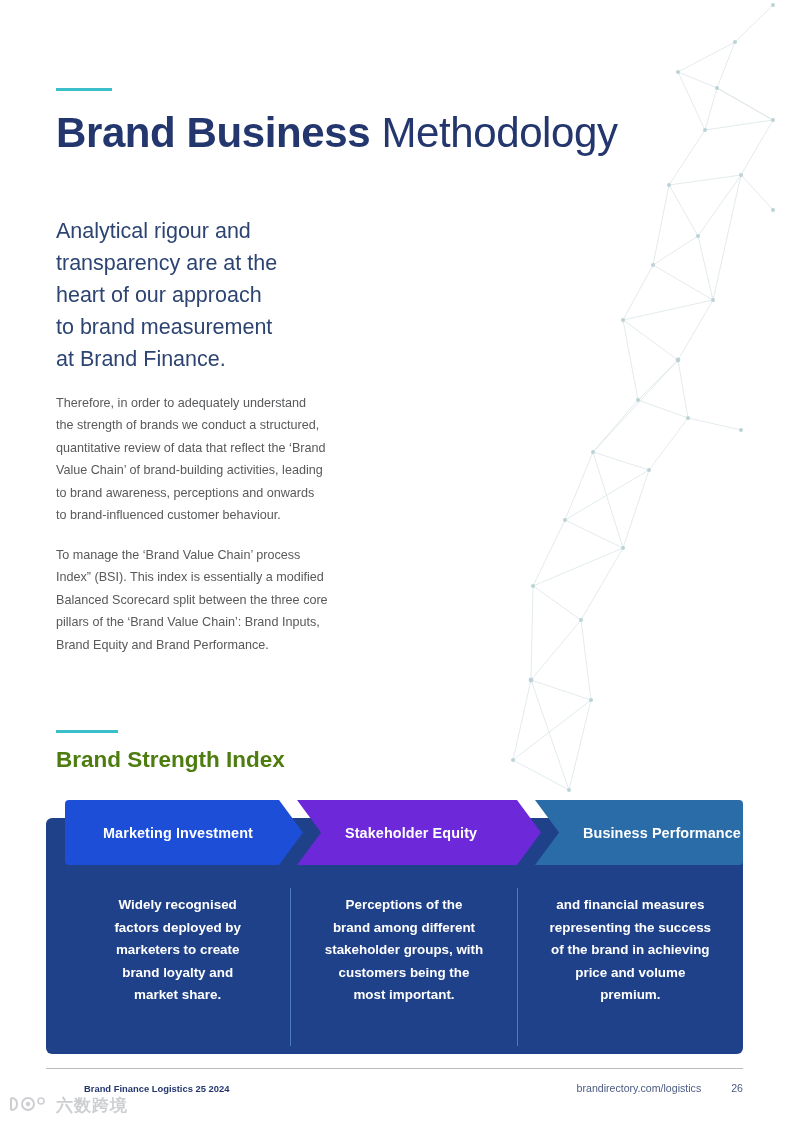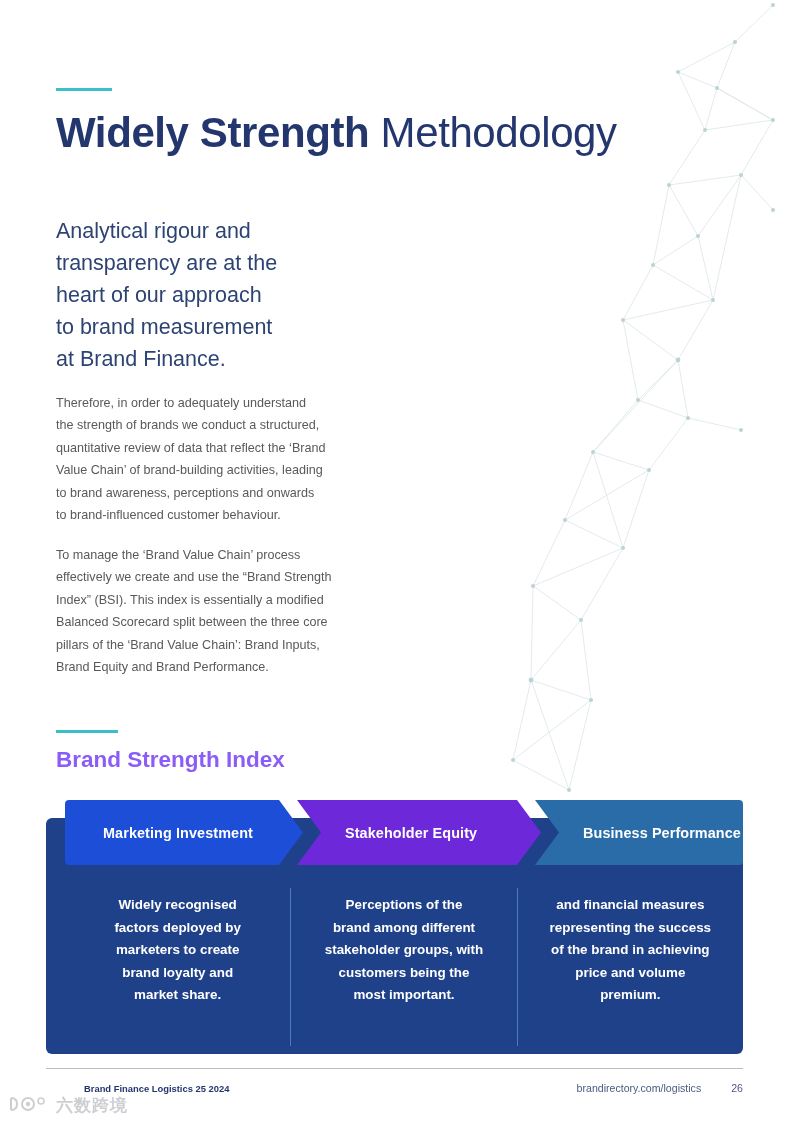--- a/index.html
+++ b/index.html
@@ -91,21 +91,21 @@
     position: absolute;
     left: 56px;
     top: 730px;
     z-index: 2;
   }
   .section-head .rule-accent { width: 62px; }
   .section-title {
     margin: 14px 0 8px 0;
     font-size: 22.5px;
     font-weight: 700;
-    color: #8b5cf6;
+    color: #4d7c0f;
     white-space: nowrap;
   }
 
   
   .bsi {
     position: absolute;
     left: 46px;
     top: 800px;
     width: 697px;
     height: 254px;
@@ -315,21 +315,21 @@
       <circle cx="118" cy="700" r="2"></circle>
         <circle cx="40" cy="760" r="2"></circle>
       <circle cx="96" cy="790" r="2"></circle>
         <circle cx="300" cy="210" r="2"></circle>
       <circle cx="268" cy="430" r="2"></circle>
     </g>
   </svg>
 
   <div class="title-block">
     <div class="rule-accent"></div>
-    <h1 class="page-title"><span class="strong">Widely Strength</span><span class="light"> Methodology</span></h1>
+    <h1 class="page-title"><span class="strong">Brand Business</span><span class="light"> Methodology</span></h1>
   </div>
 
   <div class="lead">
     <span class="ln">Analytical rigour and</span>
     <span class="ln">transparency are at the</span>
     <span class="ln">heart of our approach</span>
     <span class="ln">to brand measurement</span>
     <span class="ln">at Brand Finance.</span>
   </div>
 
@@ -337,21 +337,20 @@
     <span class="ln">Therefore, in order to adequately understand</span>
     <span class="ln">the strength of brands we conduct a structured,</span>
     <span class="ln">quantitative review of data that reflect the ‘Brand</span>
     <span class="ln">Value Chain’ of brand-building activities, leading</span>
     <span class="ln">to brand awareness, perceptions and onwards</span>
     <span class="ln">to brand-influenced customer behaviour.</span>
   </div>
 
   <div class="body-copy p2">
     <span class="ln">To manage the ‘Brand Value Chain’ process</span>
-    <span class="ln">effectively we create and use the “Brand Strength</span>
     <span class="ln">Index” (BSI). This index is essentially a modified</span>
     <span class="ln">Balanced Scorecard split between the three core</span>
     <span class="ln">pillars of the ‘Brand Value Chain’: Brand Inputs,</span>
     <span class="ln">Brand Equity and Brand Performance.</span>
   </div>
 
   <div class="section-head">
     <div class="rule-accent"></div>
     <h2 class="section-title">Brand Strength Index</h2>
   </div>

